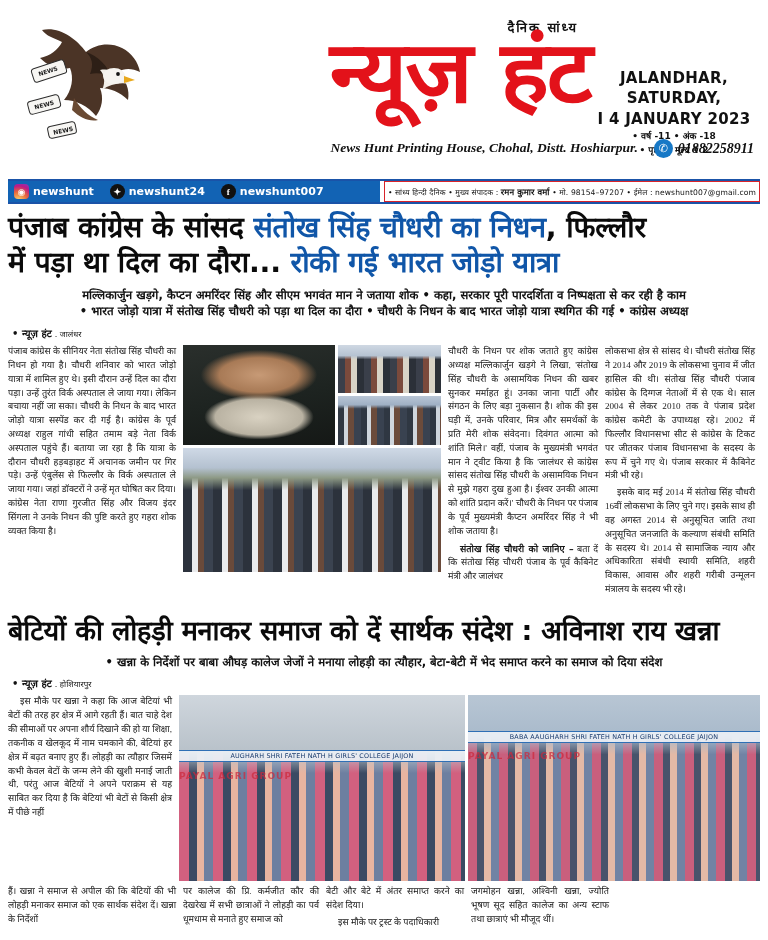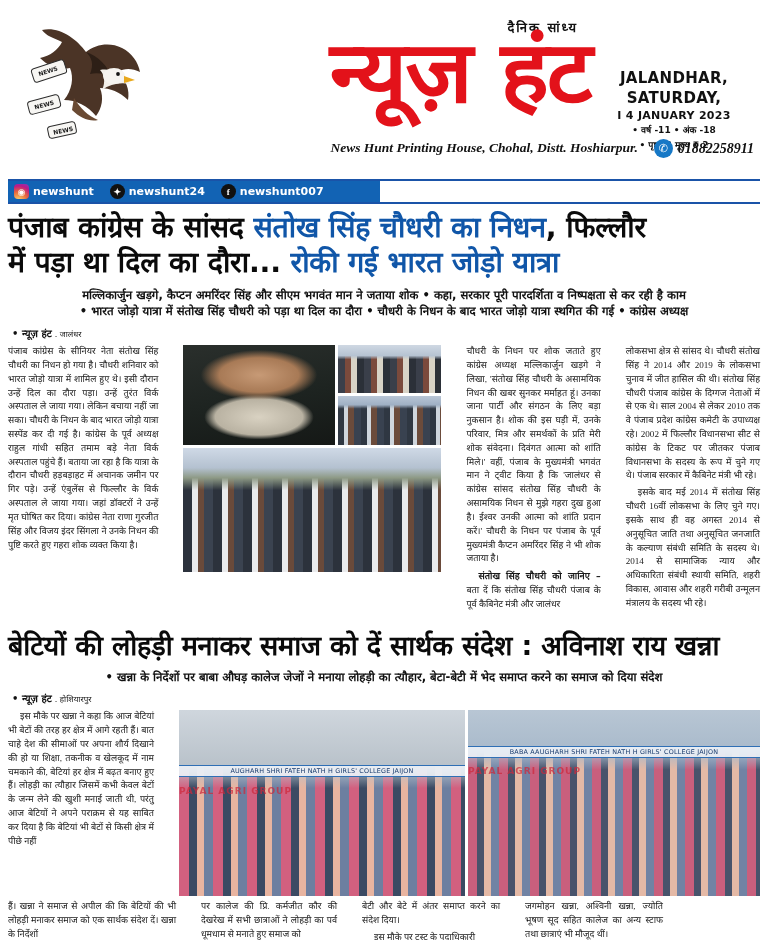--- a/index.html
+++ b/index.html
@@ -71,21 +71,21 @@
     font-family: "DejaVu Sans", sans-serif;
     color: #111;
   }
   .dateblock .dl-city {
     font-size: 15px;
     font-weight: 700;
     letter-spacing: 0.3px;
     line-height: 1.35;
   }
   .dateblock .dl-date {
-    font-size: 11px;
+    font-size: 15px;
     font-weight: 700;
     letter-spacing: 0.3px;
     line-height: 1.35;
   }
   .dateblock .dl-meta {
     font-size: 9px;
     font-weight: 600;
     line-height: 1.5;
     margin-top: 1px;
   }
@@ -217,21 +217,21 @@
   }
   .byline {
     font-family: "DejaVu Sans", sans-serif;
     font-size: 9px;
     margin: 6px 0 5px 4px;
     color: #111;
   }
   .byline .bl-brand { font-weight: 700; font-size: 10px; }
   .byline .bl-city { font-size: 8px; }
 
-  .cols { display: flex; gap: 25px; }
+  .cols { display: flex; gap: 7px; }
   .col { font-size: 9.1px; line-height: 1.52; text-align: justify; color: #1a1a1a; }
   .col p { margin: 0 0 3px 0; text-indent: 12px; }
   .col p.noindent { text-indent: 0; }
   .col b.lead { font-family: "DejaVu Sans", sans-serif; font-size: 9.3px; }
 
   .media-stack { display: flex; flex-direction: column; gap: 3px; }
   .photo {
     background: #c9ccd2;
     position: relative;
     overflow: hidden;
@@ -363,20 +363,23 @@
       </div>
       <div class="social-item">
         <span class="ico ico-tw">✦</span>
         <span class="lbl">newshunt24</span>
       </div>
       <div class="social-item">
         <span class="ico ico-fb">f</span>
         <span class="lbl">newshunt007</span>
       </div>
     </div>
+    <div class="social-right">
+      <span class="txt"><span>• सांध्य हिन्दी दैनिक • मुख्य संपादक : </span><b>रमन कुमार वर्मा</b><span> • मो. 98154–97207 • ईमेल : newshunt007@gmail.com</span></span>
+    </div>
   </div>
 
   <div class="article">
 
     <div class="headline">
       <span>पंजाब कांग्रेस के सांसद </span><span class="hl-accent">संतोख सिंह चौधरी का निधन</span><span>, फिल्लौर</span><br>
       <span>में पड़ा था दिल का दौरा... </span><span class="hl-accent">रोकी गई भारत जोड़ो यात्रा</span>
     </div>
 
     <div class="subhead">

